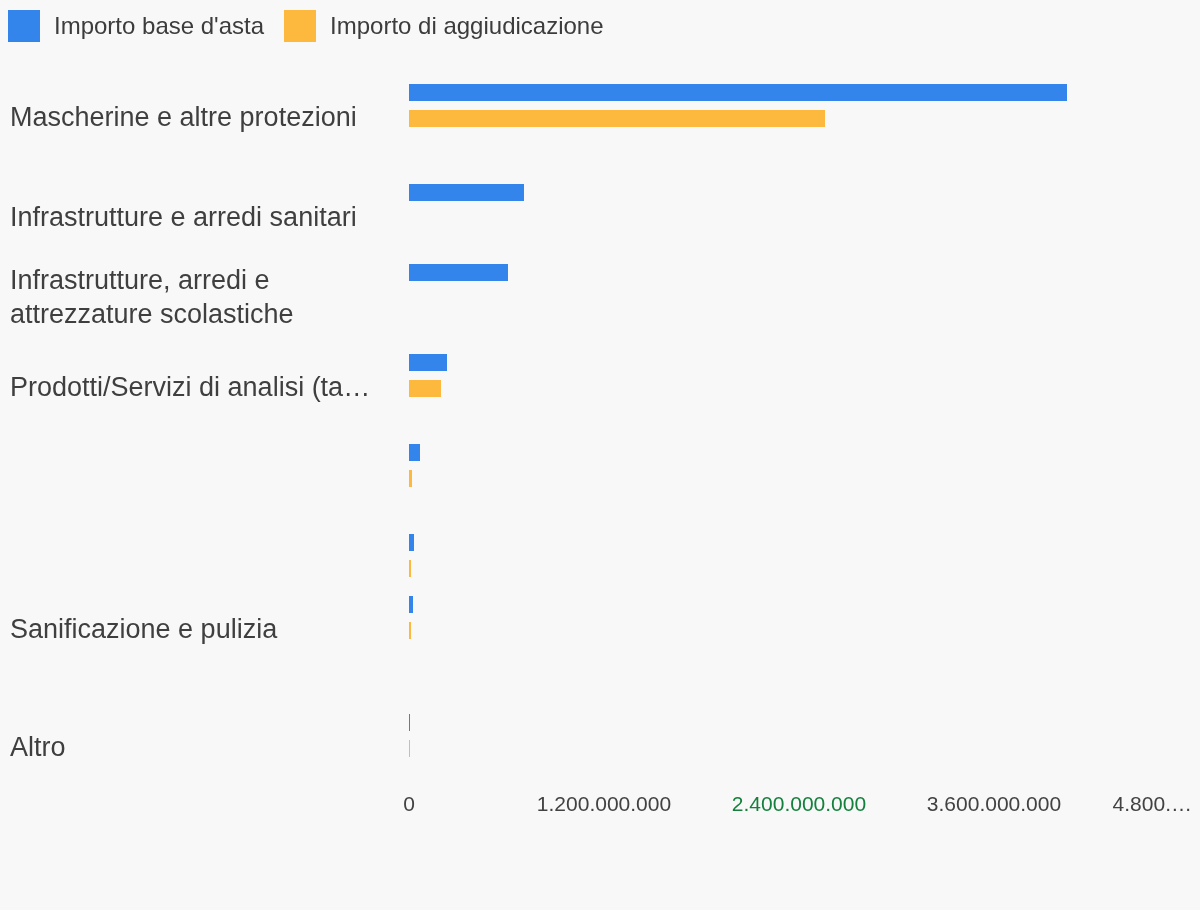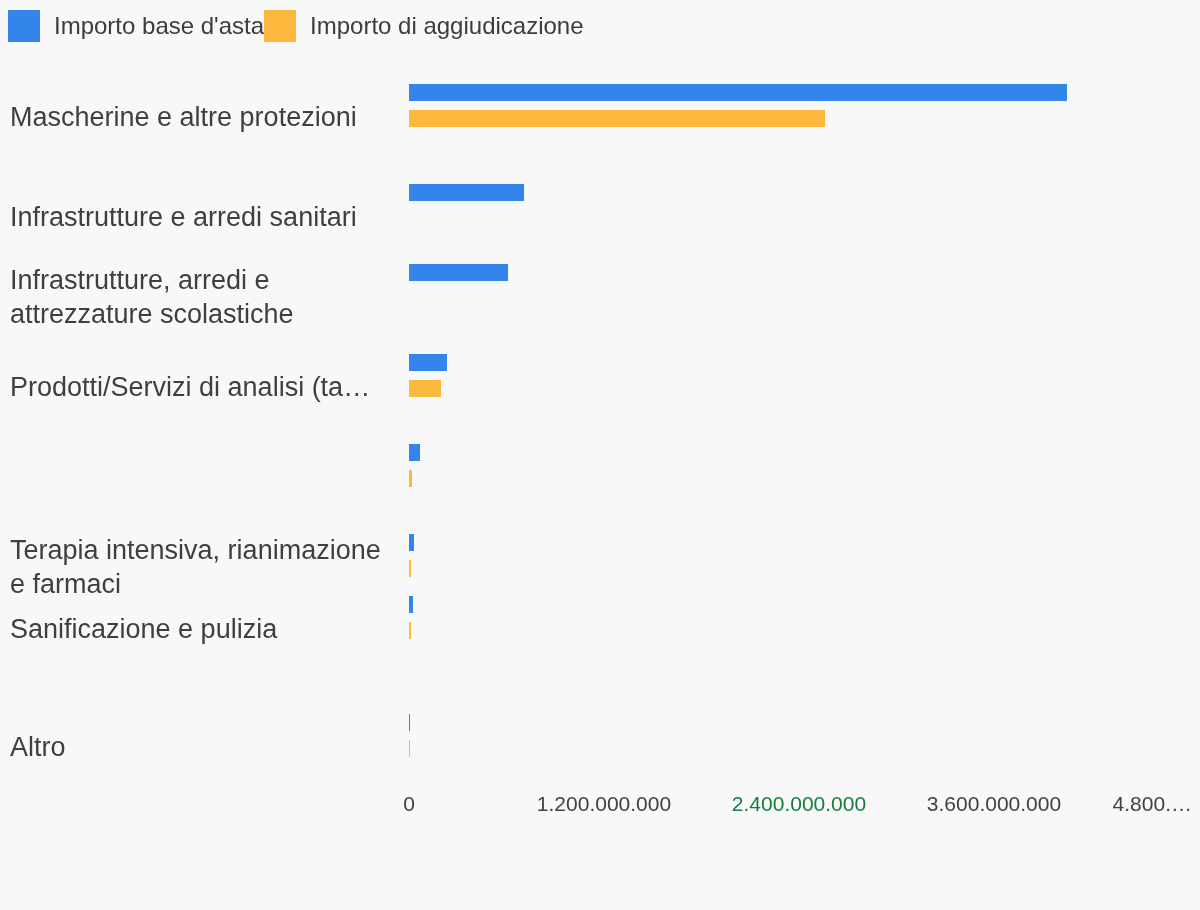--- a/index.html
+++ b/index.html
@@ -15,20 +15,21 @@
     height: 910px;
     background: #F8F8F8;
     overflow: hidden;
   }
   .legend {
     position: absolute;
     left: 8px;
     top: 10px;
     display: flex;
     align-items: flex-end;
+    gap: 20px;
   }
   .legend-item { display: flex; align-items: center; gap: 14px; }
   .swatch { width: 32px; height: 32px; display: inline-block; flex: 0 0 auto; }
   .legend-label { font-size: 24px; color: #3c3c3c; }
   .plot { position: absolute; left: 0; top: 0; width: 1200px; height: 910px; }
   .row { position: absolute; left: 0; width: 1200px; height: 90px; }
   .cat-label {
     position: absolute;
     left: 10px; top: 0;
     width: 392px; height: 90px;
@@ -85,22 +86,20 @@
       <div class="row" style="top: 342px;">
         <div class="cat-label" style="color: rgb(63, 63, 63);">Prodotti/Servizi di analisi (ta…</div>
         <div class="bar" style="left: 409px; top: 12px; width: 38.1875px; background: rgb(51, 133, 235);"></div>
         <div class="bar" style="left: 409px; top: 38px; width: 31.6875px; background: rgb(253, 185, 61);"></div>
       </div>
       <div class="row" style="top: 432px;">
         <div class="bar" style="left: 409px; top: 12px; width: 11.05px; background: rgb(51, 133, 235);"></div>
         <div class="bar" style="left: 409px; top: 38px; width: 3.4125px; background: rgb(253, 185, 61);"></div>
       </div>
       <div class="row" style="top: 522px;">
-        <div class="cat-label" style="color: rgb(63, 63, 63);">Terapia intensiva, rianimazione
-e farmaci</div>
         <div class="bar" style="left: 409px; top: 12px; width: 4.55px; background: rgb(51, 133, 235);"></div>
         <div class="bar" style="left: 409px; top: 38px; width: 1.95px; background: rgb(253, 185, 61);"></div>
       </div>
       <div class="row" style="top: 584px;">
         <div class="cat-label" style="color: rgb(63, 63, 63);">Sanificazione e pulizia</div>
         <div class="bar" style="left: 409px; top: 12px; width: 4.0625px; background: rgb(51, 133, 235);"></div>
         <div class="bar" style="left: 409px; top: 38px; width: 2.4375px; background: rgb(253, 185, 61);"></div>
       </div>
       <div class="row" style="top: 702px;">
         <div class="cat-label" style="color: rgb(63, 63, 63);">Altro</div>

